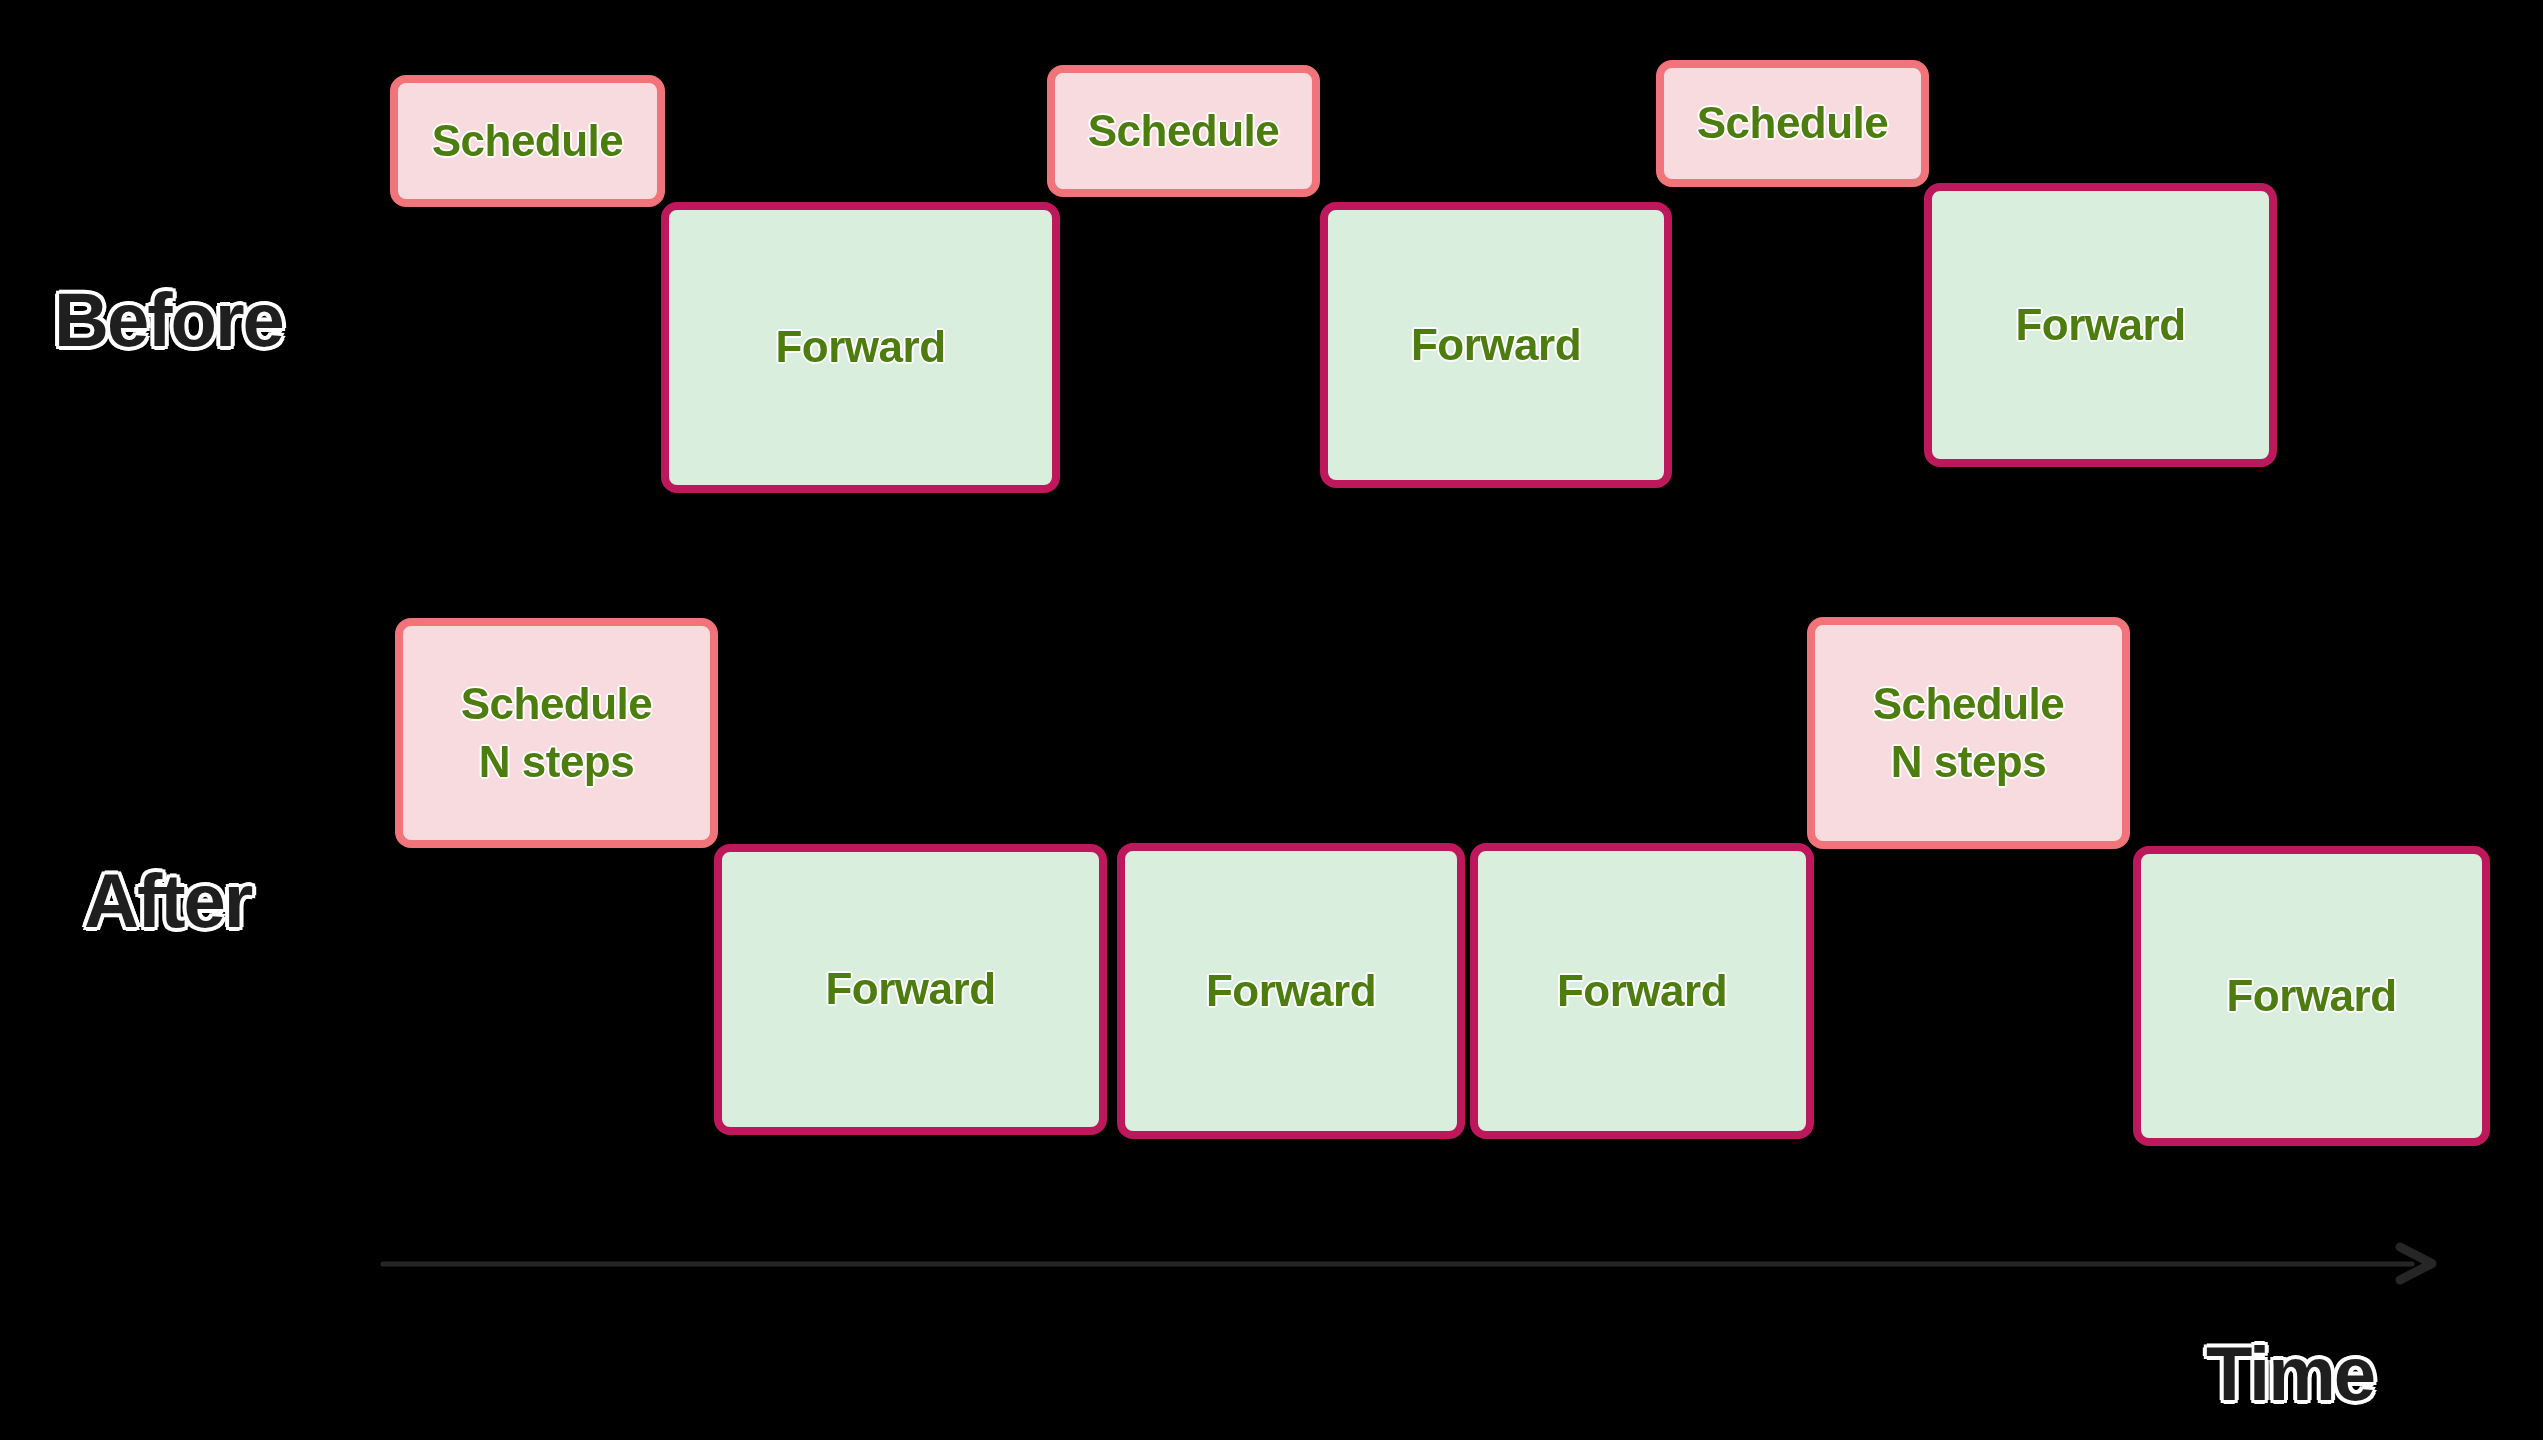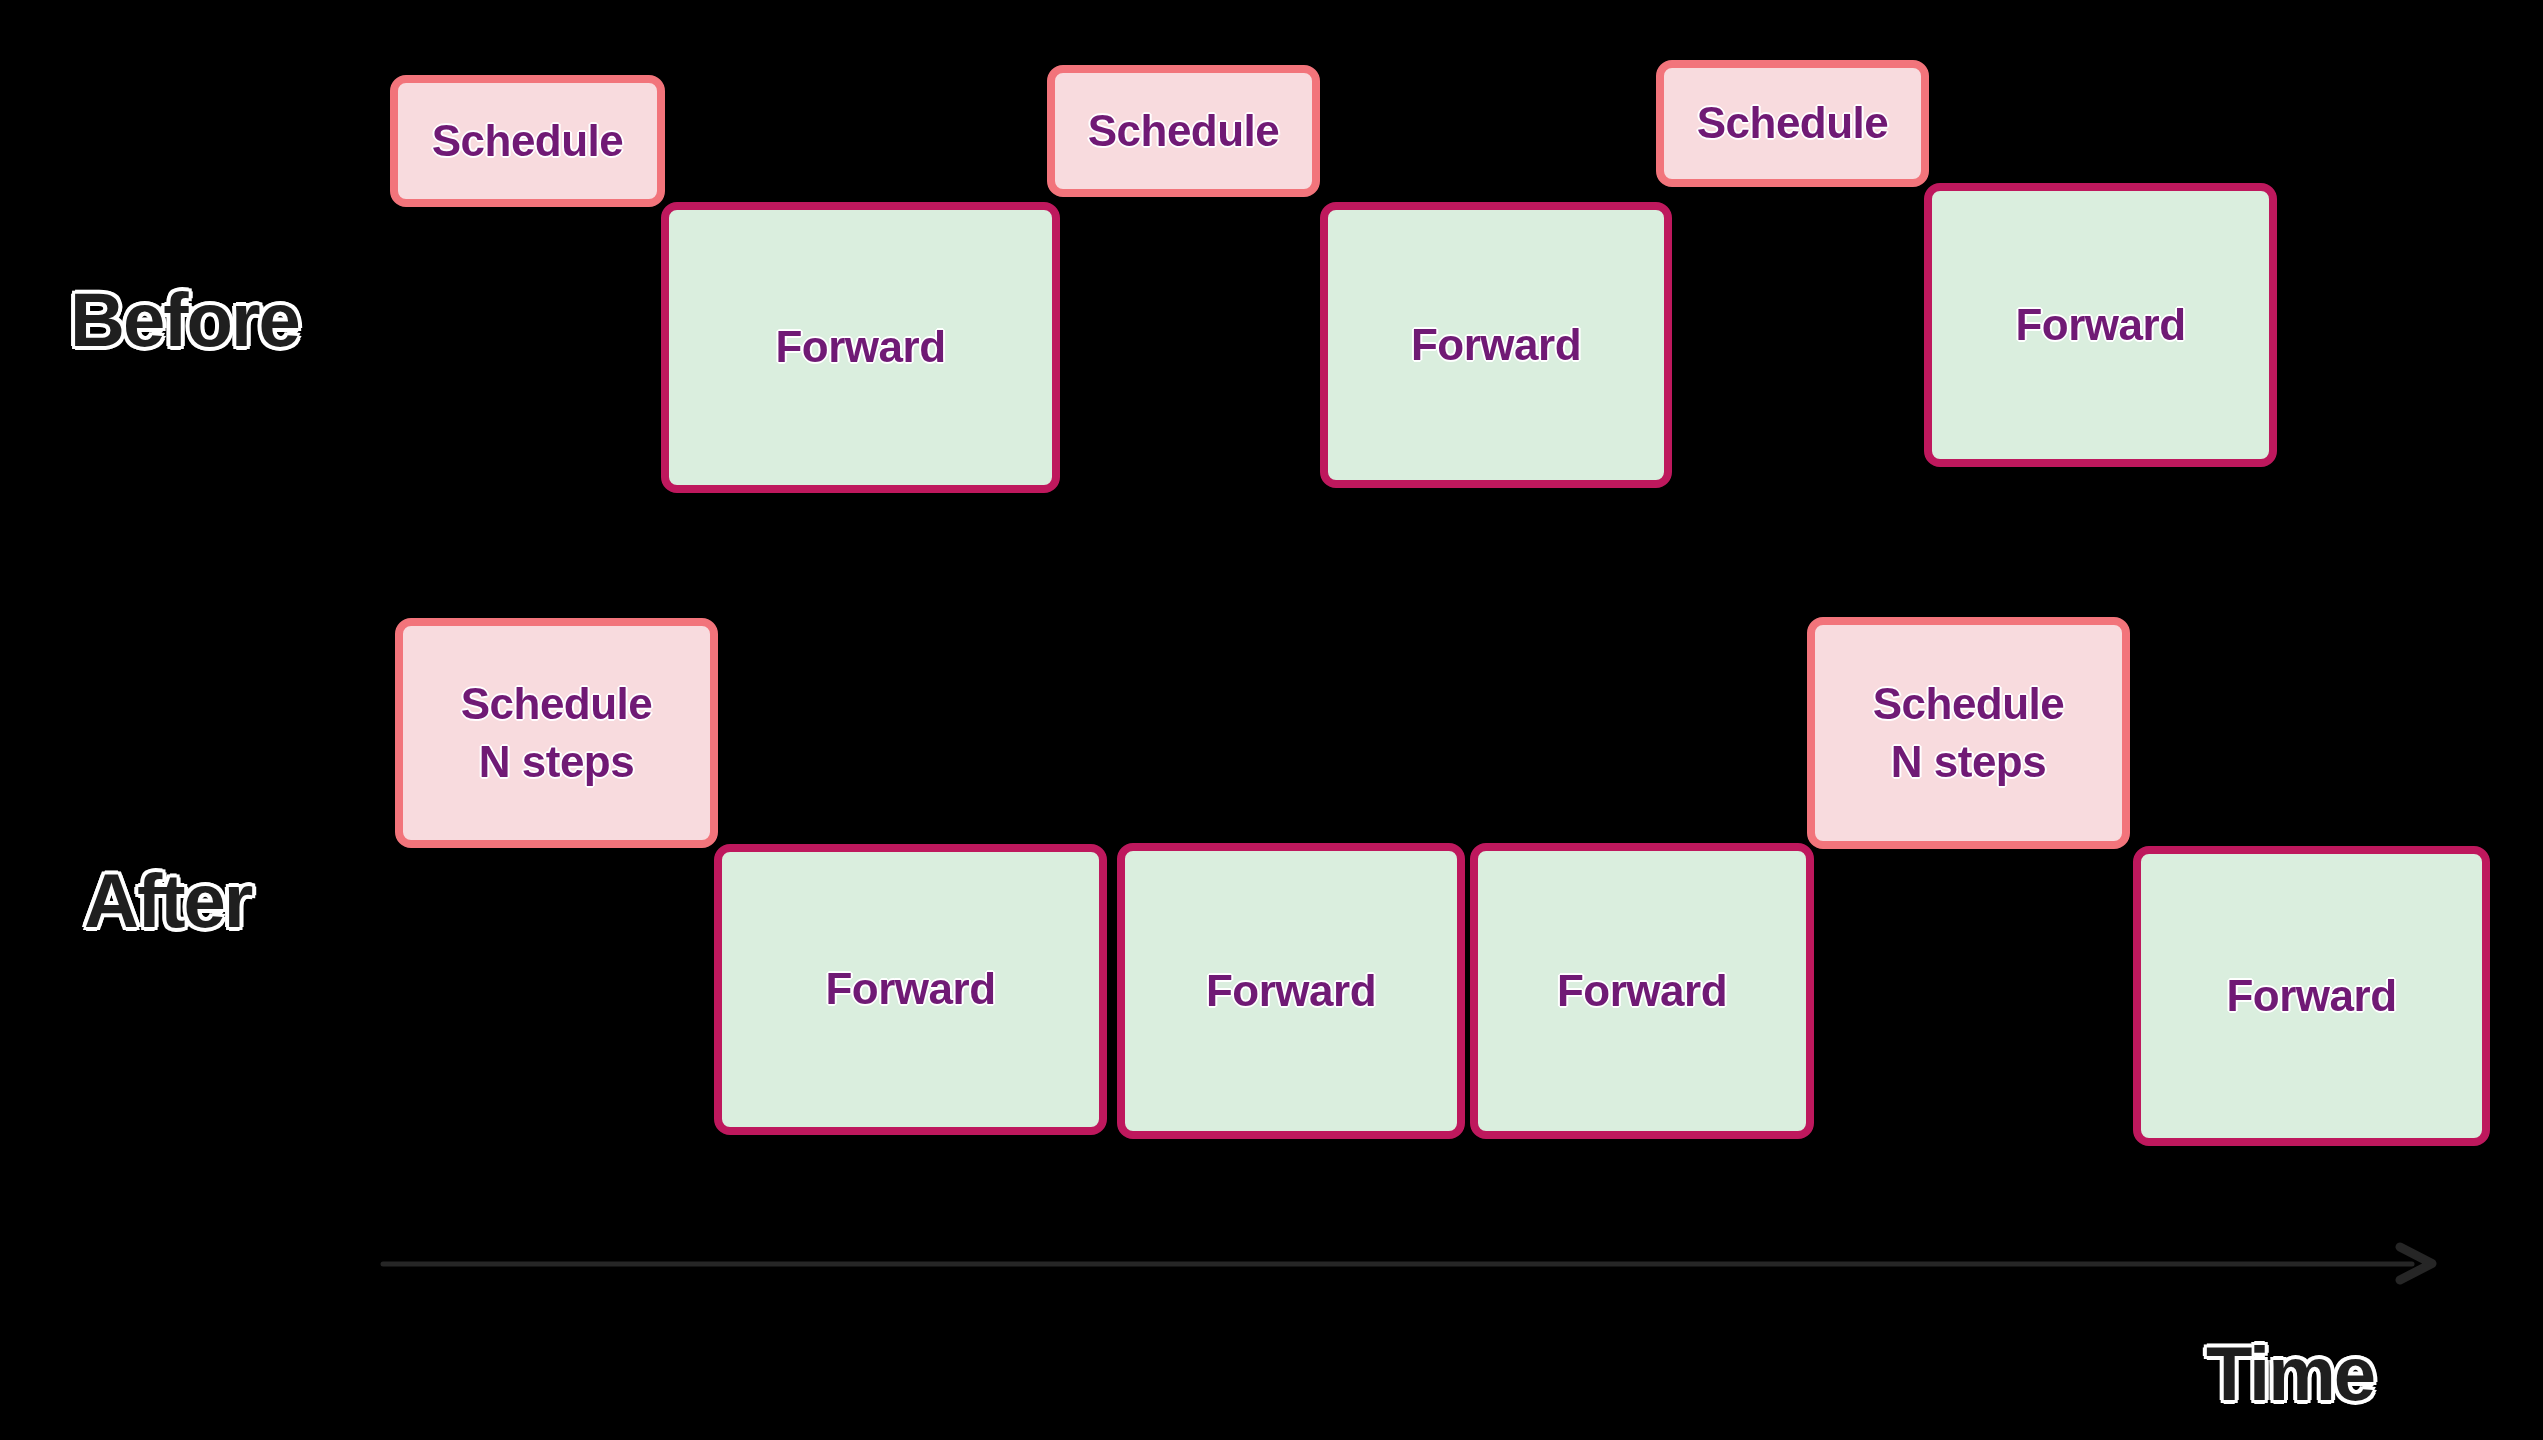--- a/index.html
+++ b/index.html
@@ -24,39 +24,39 @@
     font-weight: bold;
     letter-spacing: -2px;
     line-height: 1;
     white-space: nowrap;
     text-shadow:
       -4px 0 0 #ffffff, 4px 0 0 #ffffff,
       0 -4px 0 #ffffff, 0 4px 0 #ffffff,
       -3px -3px 0 #ffffff, 3px -3px 0 #ffffff,
       -3px 3px 0 #ffffff, 3px 3px 0 #ffffff;
   }
-  #label-before { left: 70px;   top: 282px;  }
+  #label-before { left: 54px;   top: 282px;  }
   #label-after  { left: 84px;   top: 834px; margin-top: 29px;  }
   #label-time   { left: 2206px; top: 1292px; margin-top: 44px; }
 
   
   .box {
     position: absolute;
     box-sizing: border-box;
     border-radius: 16px;
     display: flex;
     flex-direction: column;
     align-items: center;
     justify-content: center;
     text-align: left;
     font-weight: bold;
     font-size: 44px;
     letter-spacing: -0.5px;
     line-height: 1.32;
-    color: #701a75;
+    color: #4d7c0f;
     text-shadow:
       -2px 0 0 rgba(255,255,255,0.95), 2px 0 0 rgba(255,255,255,0.95),
       0 -2px 0 rgba(255,255,255,0.95), 0 2px 0 rgba(255,255,255,0.95),
       -1px -1px 0 rgba(255,255,255,0.95), 1px -1px 0 rgba(255,255,255,0.95),
       -1px 1px 0 rgba(255,255,255,0.95), 1px 1px 0 rgba(255,255,255,0.95);
   }
   .box.schedule {
     background: #f8dbde;
     border: 8px solid #f2747b;
     z-index: 2;

